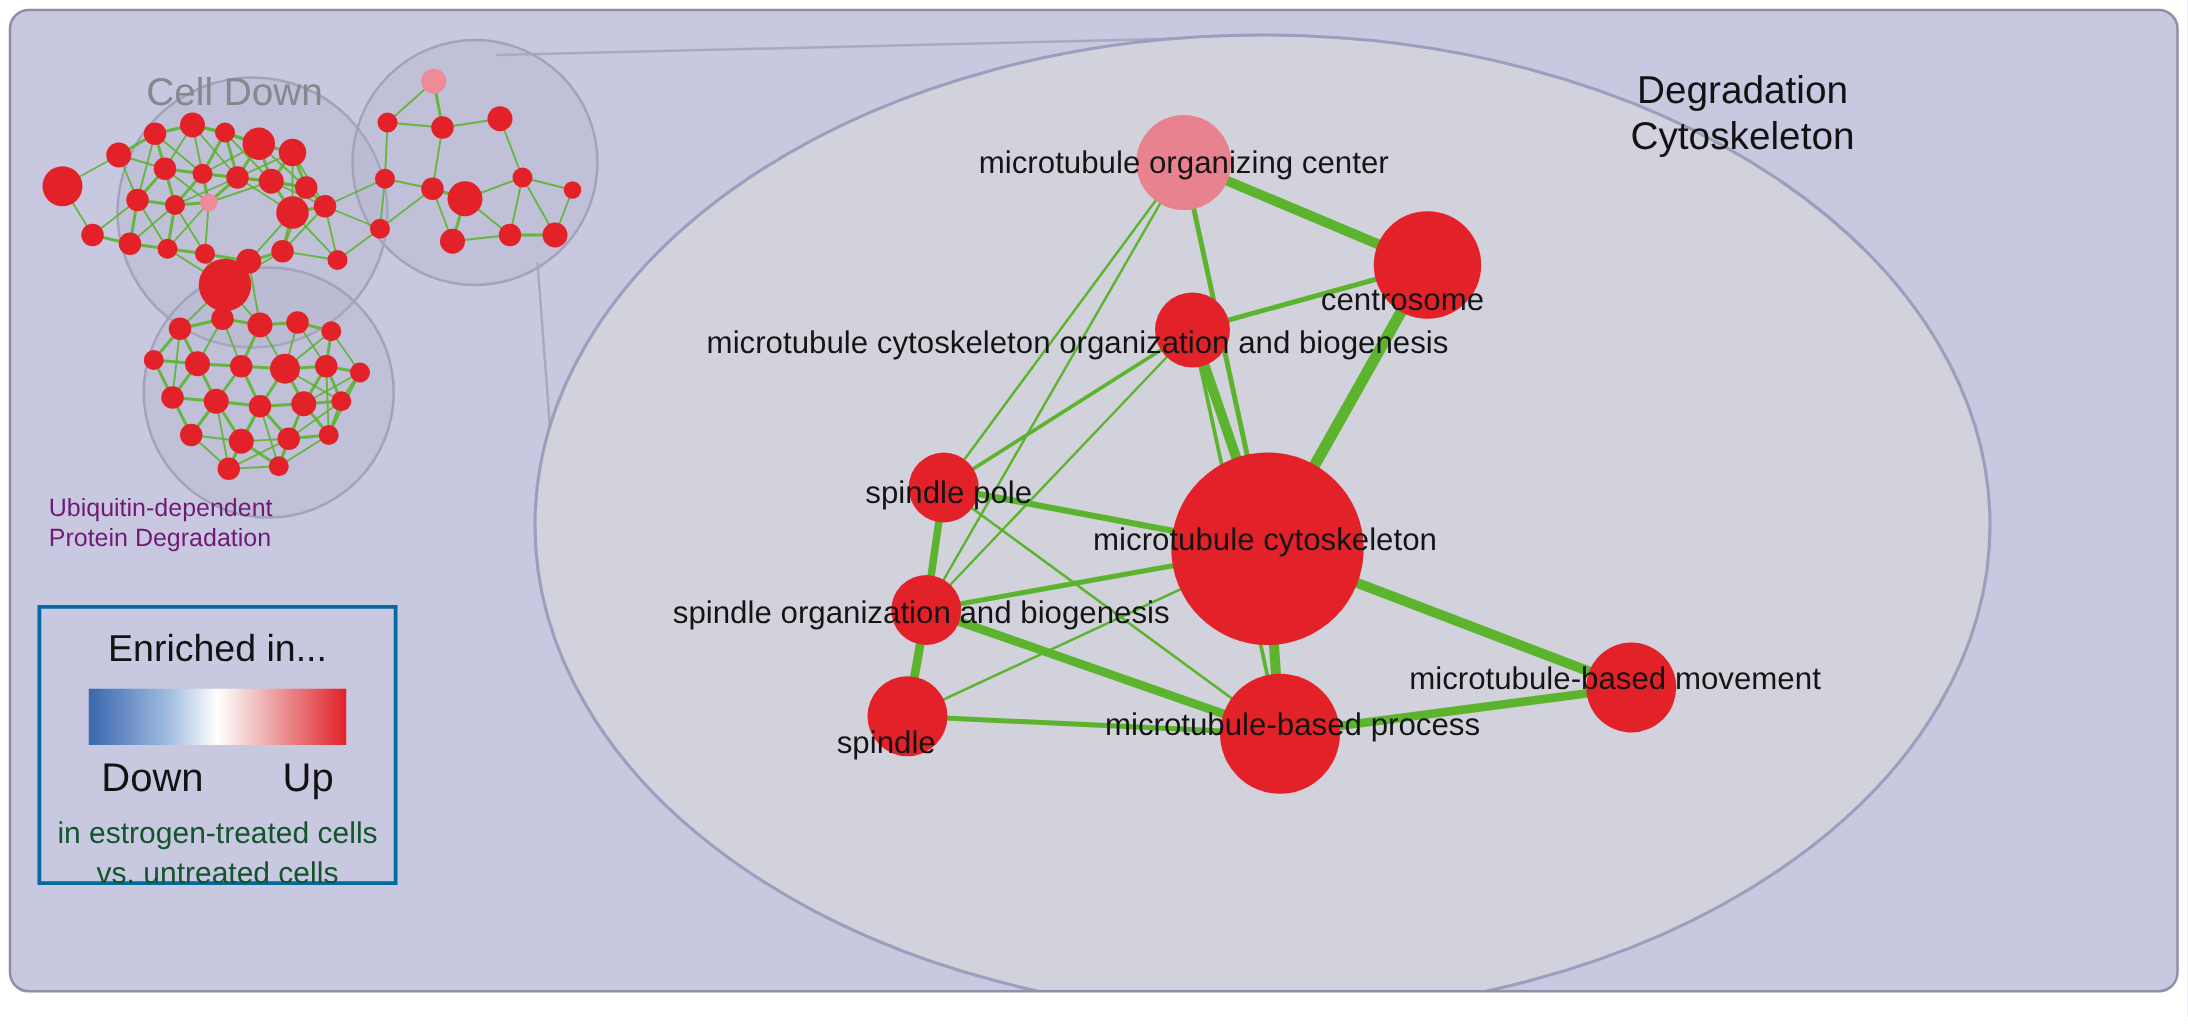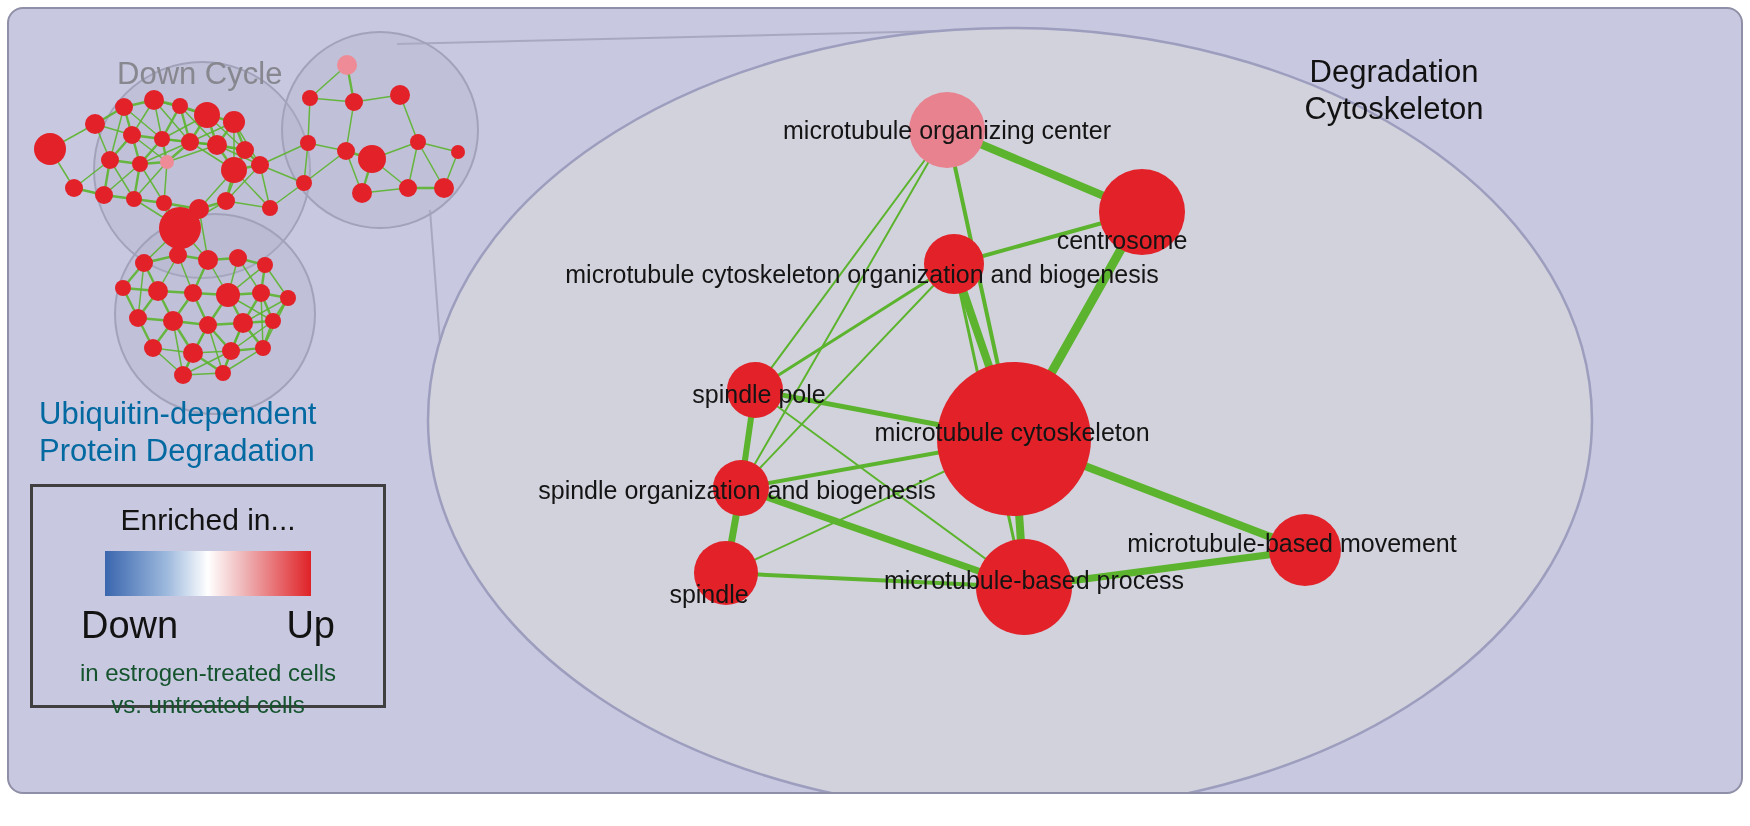--- a/index.html
+++ b/index.html
@@ -19,31 +19,31 @@
     overflow:hidden;
   }
   #net{
     position:absolute;
     left:-7px;top:-7px;
     width:1750px;height:826px;
   }
   .title{position:absolute;line-height:1.2;white-space:pre-line;}
   #t-cell{left:108px;top:46px;font-size:31px;color:#87878f;}
   #t-micro{left:1245px;top:44px;width:280px;text-align:center;font-size:31px;color:#121212;}
-  #t-ubiq{left:30px;top:386px;font-size:31px;color:#0369a1;}
+  #t-ubiq{left:30px;top:386px;font-size:20px;color:#701a75;}
   .legend{
     position:absolute;
     left:21px;top:475px;
-    width:356px;height:224px;
-    border:3px solid #404040;
+    width:288px;height:224px;
+    border:3px solid #0369a1;
     box-sizing:border-box;
   }
   .legend-title{text-align:center;margin-top:16px;font-size:30px;color:#121212;}
   .legend-gradient{margin:14px auto 0;width:206px;height:45px;}
-  .legend-row{display:flex;justify-content:space-between;padding:8px 48px 0;font-size:38px;color:#121212;}
+  .legend-row{display:flex;justify-content:space-between;padding:8px 48px 0;font-size:32px;color:#121212;}
   .legend-caption{text-align:center;margin-top:10px;font-size:24px;line-height:1.32;color:#14532d;white-space:pre-line;}
 </style>
 </head>
 <body>
 
 <div class="figure">
   <div class="panel">
     <svg id="net" viewBox="0 0 1750 826">
         <line x1="395" y1="42" x2="980" y2="28" stroke="#a8a8c0" stroke-width="2"></line>
         <line x1="428" y1="208" x2="452" y2="525" stroke="#a8a8c0" stroke-width="2"></line>
@@ -312,21 +312,21 @@
         <text x="1120" y="238" text-anchor="middle" dominant-baseline="central" fill="#141414" font-size="25" font-family="Liberation Sans, sans-serif">centrosome</text>
         <text x="860" y="272" text-anchor="middle" dominant-baseline="central" fill="#141414" font-size="25" font-family="Liberation Sans, sans-serif">microtubule cytoskeleton organization and biogenesis</text>
         <text x="757" y="392" text-anchor="middle" dominant-baseline="central" fill="#141414" font-size="25" font-family="Liberation Sans, sans-serif">spindle pole</text>
         <text x="1010" y="430" text-anchor="middle" dominant-baseline="central" fill="#141414" font-size="25" font-family="Liberation Sans, sans-serif">microtubule cytoskeleton</text>
         <text x="735" y="488" text-anchor="middle" dominant-baseline="central" fill="#141414" font-size="25" font-family="Liberation Sans, sans-serif">spindle organization and biogenesis</text>
         <text x="1290" y="541" text-anchor="middle" dominant-baseline="central" fill="#141414" font-size="25" font-family="Liberation Sans, sans-serif">microtubule-based movement</text>
         <text x="1032" y="578" text-anchor="middle" dominant-baseline="central" fill="#141414" font-size="25" font-family="Liberation Sans, sans-serif">microtubule-based process</text>
         <text x="707" y="592" text-anchor="middle" dominant-baseline="central" fill="#141414" font-size="25" font-family="Liberation Sans, sans-serif">spindle</text>
       </svg>
 
-    <div class="title" id="t-cell">Down Cycle</div>
+    <div class="title" id="t-cell">Cell Down</div>
     <div class="title" id="t-micro">Degradation
 Cytoskeleton</div>
     <div class="title" id="t-ubiq">Ubiquitin-dependent
 Protein Degradation</div>
 
     <div class="legend">
       <div class="legend-title">Enriched in...</div>
       <div class="legend-gradient" id="legend-gradient" style="background: linear-gradient(90deg, rgb(58, 102, 174) 0%, rgb(157, 185, 221) 30%, rgb(255, 255, 255) 50%, rgb(238, 179, 181) 68%, rgb(224, 34, 39) 100%);"></div>
       <div class="legend-row">
         <span>Down</span>

